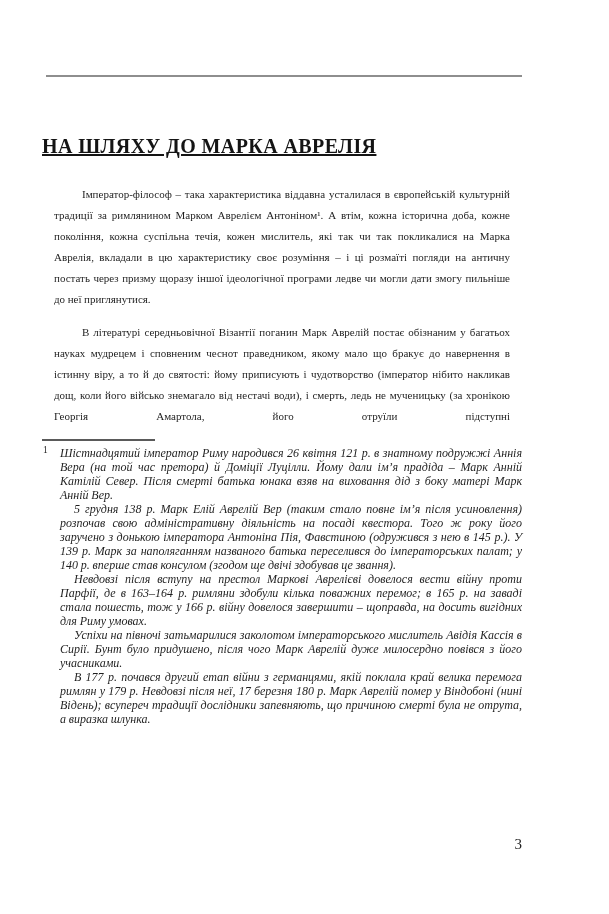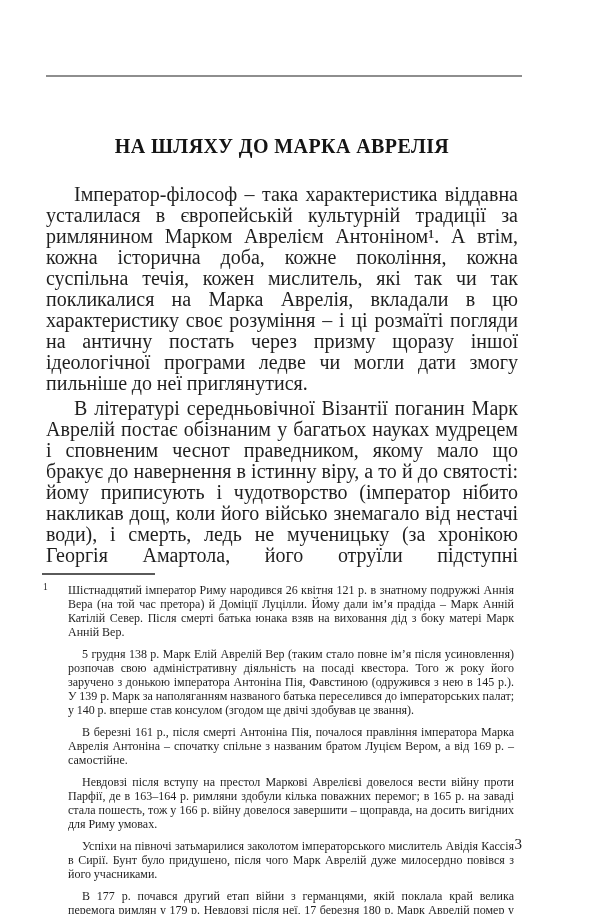--- a/index.html
+++ b/index.html
@@ -16,31 +16,31 @@
     color: #1f1f1f;
   }
   .top-rule {
     border: none;
     height: 0;
     border-top: 2px solid #8e8e8e;
     margin: 75px 0 0 4px;
   }
   .chapter-title {
     margin: 57px 0 0 0;
-    text-align: center;
     font-size: 20px;
     line-height: 24px;
     font-weight: bold;
     letter-spacing: 0.4px;
     color: #141414;
+    text-decoration: underline;
   }
   .body-text { margin-top: 26px; }
   .bpara {
-    margin: 4px;
-    font-size: 20px;
+    margin: 12px;
+    font-size: 11px;
     line-height: 21px;
     text-align: justify;
     text-indent: 28px;
     word-spacing: -0.2px;
   }
   .bpara.cutoff { text-align-last: justify; }
   .fn-sep {
     height: 0;
     border: none;
     border-top: 2px solid #5a5a5a;
@@ -55,21 +55,21 @@
     text-align: justify;
     word-spacing: -0.2px;
   }
   .fn-marker {
     position: absolute;
     left: 1px;
     top: -1px;
     font-size: 9.5px;
     line-height: 10px;
   }
-  .fnp { margin: 8px; }
+  .fnp { margin: 0; font-style: italic; }
   .fnp.indented { text-indent: 14px; }
   .page-number {
     position: absolute;
     top: 835px;
     right: 87px;
     font-size: 15px;
     line-height: 18px;
     color: #1f1f1f;
   }
 </style>
@@ -86,21 +86,20 @@
     <p class="bpara">Імператор-філософ – така характеристика віддавна усталилася в європейській культурній традиції за римлянином Марком Аврелієм Антоніном¹. А втім, кожна історична доба, кожне покоління, кожна суспільна течія, кожен мислитель, які так чи так покликалися на Марка Аврелія, вкладали в цю характеристику своє розуміння – і ці розмаїті погляди на античну постать через призму щоразу іншої ідеологічної програми ледве чи могли дати змогу пильніше до неї приглянутися.</p>
     <p class="bpara cutoff">В літературі середньовічної Візантії поганин Марк Аврелій постає обізнаним у багатьох науках мудрецем і сповненим чеснот праведником, якому мало що бракує до навернення в істинну віру, а то й до святості: йому приписують і чудотворство (імператор нібито накликав дощ, коли його військо знемагало від нестачі води), і смерть, ледь не мученицьку (за хронікою Георгія Амартола, його отруїли підступні</p>
   </main>
 
   <hr class="fn-sep">
 
   <section class="footnotes">
     <span class="fn-marker">1</span>
     <p class="fnp">Шістнадцятий імператор Риму народився 26 квітня 121 р. в знатному подружжі Аннія Вера (на той час претора) й Доміції Луцілли. Йому дали ім’я прадіда – Марк Анній Катілій Север. Після смерті батька юнака взяв на виховання дід з боку матері Марк Анній Вер.</p>
     <p class="fnp indented">5 грудня 138 р. Марк Елій Аврелій Вер (таким стало повне ім’я після усиновлення) розпочав свою адміністративну діяльність на посаді квестора. Того ж року його заручено з донькою імператора Антоніна Пія, Фавстиною (одружився з нею в 145 р.). У 139 р. Марк за наполяганням названого батька переселився до імператорських палат; у 140 р. вперше став консулом (згодом ще двічі здобував це звання).</p>
-    <p class="fnp indented">В березні 161 р., після смерті Антоніна Пія, почалося правління імператора Марка Аврелія Антоніна – спочатку спільне з названим братом Луцієм Вером, а від 169 р. – самостійне.</p>
     <p class="fnp indented">Невдовзі після вступу на престол Маркові Аврелієві довелося вести війну проти Парфії, де в 163–164 р. римляни здобули кілька поважних перемог; в 165 р. на заваді стала пошесть, тож у 166 р. війну довелося завершити – щоправда, на досить вигідних для Риму умовах.</p>
     <p class="fnp indented">Успіхи на півночі затьмарилися заколотом імператорського мислитель Авідія Кассія в Сирії. Бунт було придушено, після чого Марк Аврелій дуже милосердно повівся з його учасниками.</p>
     <p class="fnp indented">В 177 р. почався другий етап війни з германцями, якій поклала край велика перемога римлян у 179 р. Невдовзі після неї, 17 березня 180 р. Марк Аврелій помер у Віндобоні (нині Відень); всупереч традиції дослідники запевняють, що причиною смерті була не отрута, а виразка шлунка.</p>
   </section>
 
   <div class="page-number">3</div>
 
 </div>
 
 </body></html>

